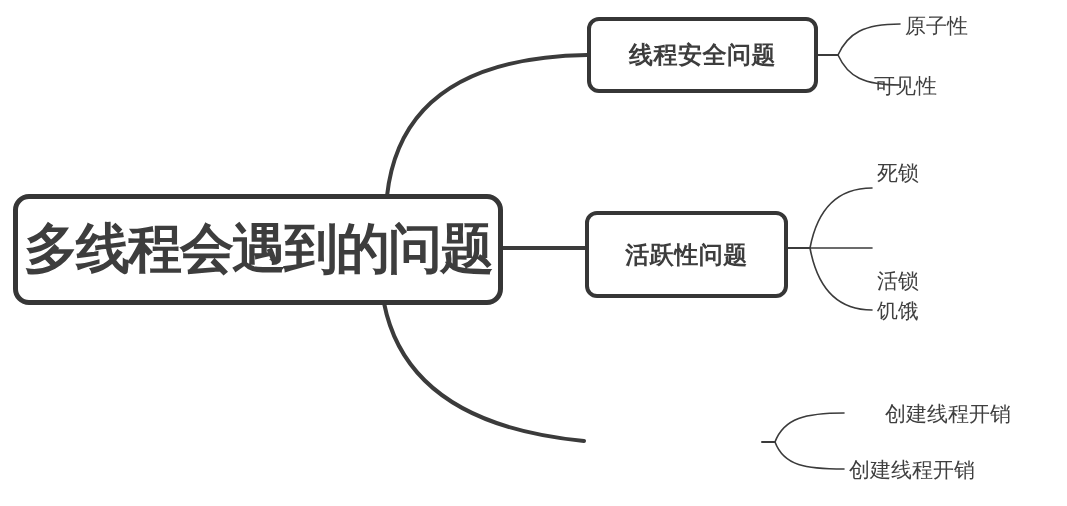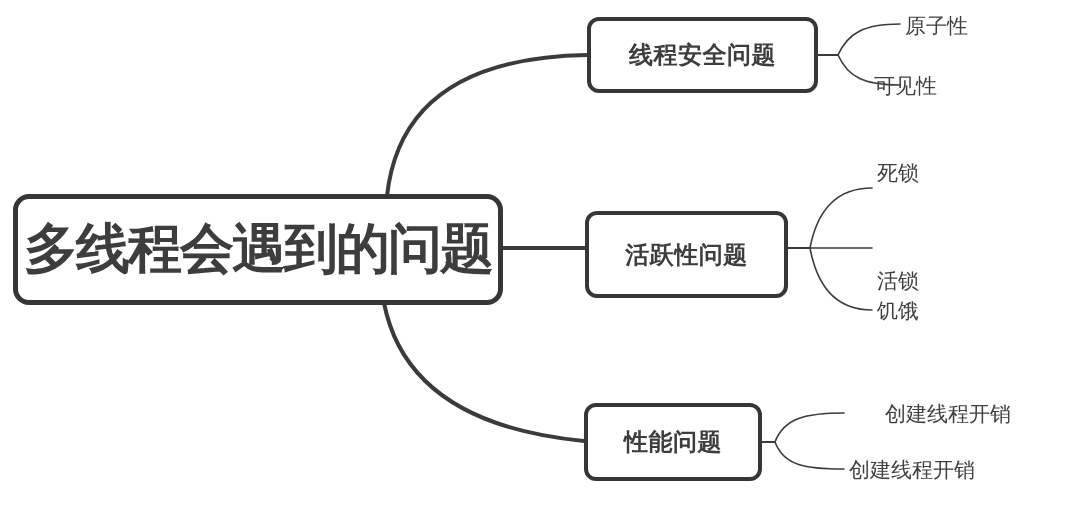--- a/index.html
+++ b/index.html
@@ -101,23 +101,20 @@
   <div class="node node-root">
     <span>多线程会遇到的问题</span>
   </div>
 
   <div class="node node-branch node-b1">
     <span>线程安全问题</span>
   </div>
   <div class="node node-branch node-b2">
     <span>活跃性问题</span>
   </div>
-  <div class="node node-branch node-b3">
-    <span>性能问题</span>
-  </div>
 
   <div class="leaf leaf-1a">原子性</div>
   <div class="leaf leaf-1b">可见性</div>
 
   <div class="leaf leaf-2a">死锁</div>
   <div class="leaf leaf-2b">活锁</div>
   <div class="leaf leaf-2c">饥饿</div>
 
   <div class="leaf leaf-3a">创建线程开销</div>
   <div class="leaf leaf-3b">创建线程开销</div>

